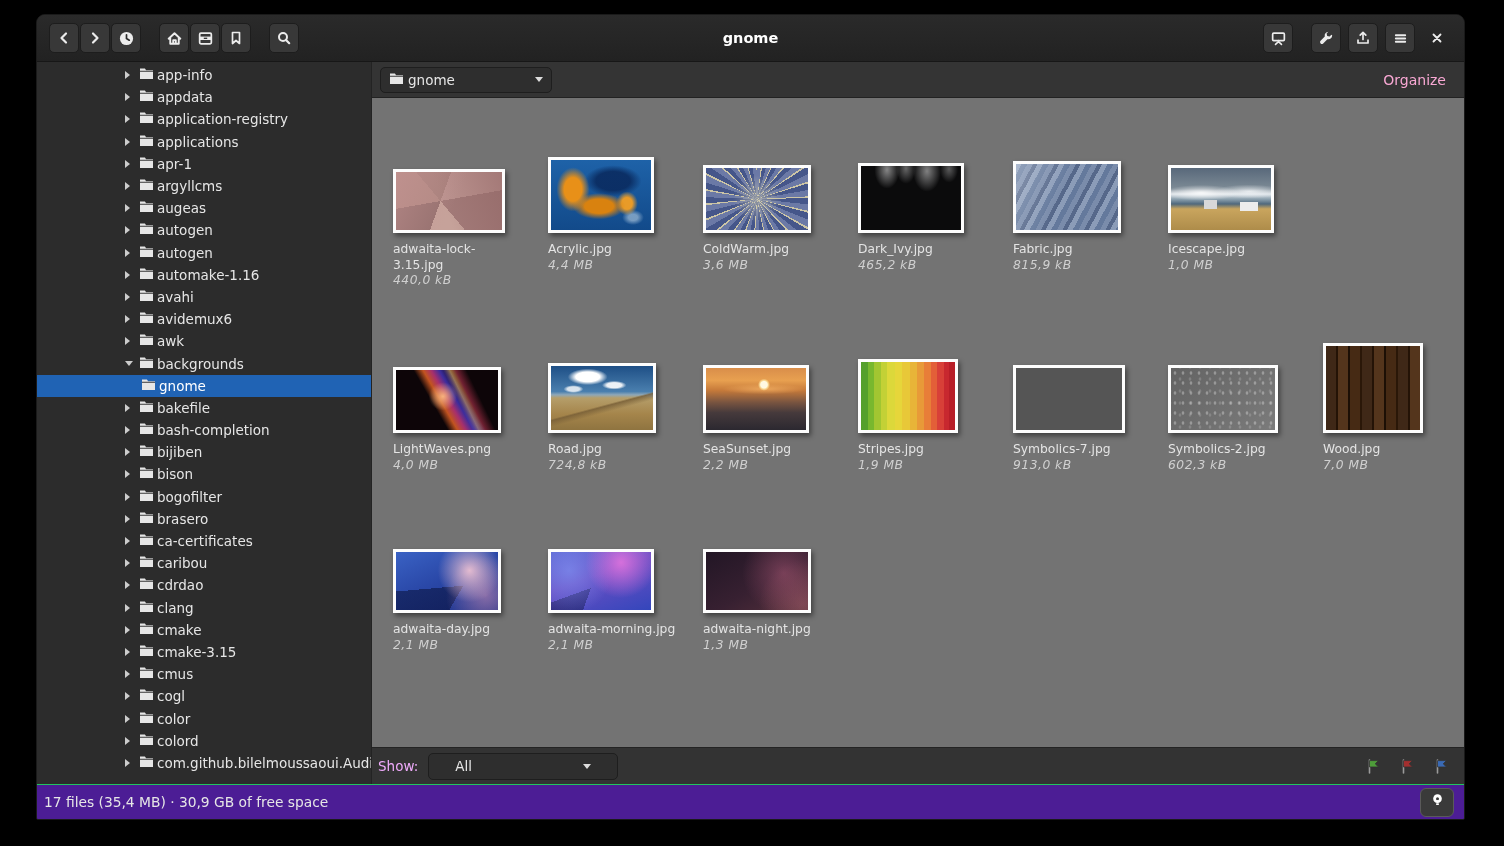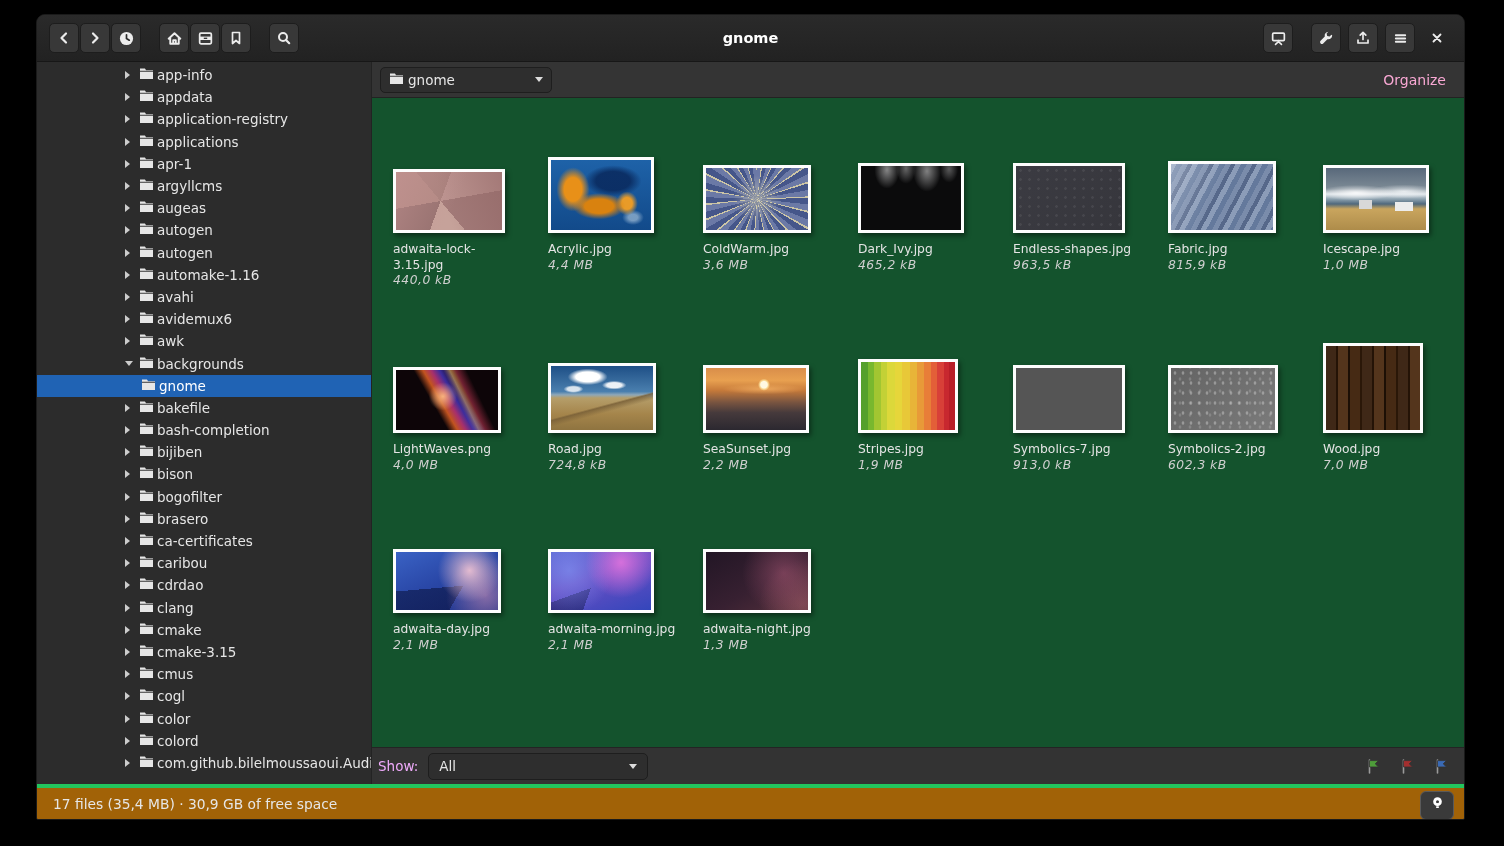--- a/index.html
+++ b/index.html
@@ -33,43 +33,43 @@
   .tree-row .foldicon{margin-right:3px;flex:0 0 auto;}
   .main{flex:1 1 auto;display:flex;flex-direction:column;min-width:0;}
   
   .pathbar{flex:0 0 36px;background:#343434;border-bottom:1px solid #222;display:flex;align-items:center;padding:0 12px 0 8px;}
   .loc-dd{width:172px;height:26px;background:#2e2e2e;border:1px solid #1e1e1e;border-radius:5px;
     display:flex;align-items:center;padding:0 8px;color:#e6e6e6;font-size:13.5px;}
   .loc-dd .foldicon{margin-right:4px;}
   .caret{margin-left:auto;border-top:5px solid #ddd;border-left:4.5px solid transparent;border-right:4.5px solid transparent;}
   .organize{margin-left:auto;color:#f9a8d4;font-size:14px;padding:4px 6px;border-radius:4px;}
   
-  .grid{flex:1 1 auto;background:#14532d;overflow:hidden;padding-left:11px;}
+  .grid{flex:1 1 auto;background:#737373;overflow:hidden;padding-left:11px;}
   .frow{display:flex;}
   .frow[data-row="0"]{height:198px;}
   .frow[data-row="1"]{height:196px;}
   .fcell{width:155px;flex:0 0 155px;}
   .thumbwrap{display:flex;align-items:flex-end;padding-left:10px;}
   .frow[data-row="0"] .thumbwrap{height:135px;}
   .frow[data-row="1"] .thumbwrap{height:137px;}
   .frow[data-row="2"] .thumbwrap{height:121px;}
   .thumb{border:3px solid #fdfdfd;box-shadow:2px 3px 5px rgba(0,0,0,.45);background:#555;}
   .caption{padding-left:10px;margin-top:9px;width:140px;}
   .fname{color:#e4e4e4;font-size:12.3px;line-height:15.5px;width:128px;overflow-wrap:break-word;}
   .fsize{color:#d0d0d0;font-size:12.3px;line-height:15.5px;font-style:italic;letter-spacing:.5px;}
   
   .filterbar{flex:0 0 37px;background:#333;border-top:1px solid #242424;display:flex;align-items:center;padding:0 14px 0 6px;}
   .show-label{color:#f0abfc;font-size:13.5px;margin-right:10px;}
-  .show-dd{width:220px;height:27px;background:#2e2e2e;border:1px solid #1e1e1e;border-radius:5px;
-    display:flex;align-items:center;padding:0 10px;color:#e6e6e6;font-size:13.5px;}
+  .show-dd{width:190px;height:27px;background:#2e2e2e;border:1px solid #1e1e1e;border-radius:5px;
+    display:flex;align-items:center;padding:0 26px;color:#e6e6e6;font-size:13.5px;}
   .flags{margin-left:auto;display:flex;gap:17px;}
   .flagbtn{width:17px;height:18px;display:flex;align-items:center;justify-content:center;}
   
-  .statusbar{flex:0 0 35px;background:#a16207;border-top:4px solid #22c55e;display:flex;align-items:center;
-    padding:0 16px;position:relative;}
+  .statusbar{flex:0 0 35px;background:#4c1d95;border-top:1px solid #22c55e;display:flex;align-items:center;
+    padding:0 7px;position:relative;}
   .status-text{color:#e6e6e6;font-size:13.8px;}
   .bulb-btn{position:absolute;right:10px;top:3px;width:34px;height:29px;background:#3a3a3a;border:1px solid #5a5a5a;
     border-radius:6px;display:flex;align-items:center;justify-content:center;}
 </style>
 </head>
 <body>
 
 <div class="window">
 
   <div class="titlebar">
@@ -522,29 +522,20 @@
             <div class="fcell">
               <div class="thumbwrap">
                 <div class="thumb" style="width: 106px; height: 70px; background: radial-gradient(18% 42% at 26% 6%, rgba(215, 215, 215, 0.6), rgba(0, 0, 0, 0) 70%), radial-gradient(14% 34% at 45% 4%, rgba(190, 190, 190, 0.5), rgba(0, 0, 0, 0) 70%), radial-gradient(20% 46% at 66% 8%, rgba(225, 225, 225, 0.55), rgba(0, 0, 0, 0) 70%), radial-gradient(13% 30% at 88% 5%, rgba(185, 185, 185, 0.45), rgba(0, 0, 0, 0) 70%), rgb(11, 11, 12);"></div>
               </div>
               <div class="caption">
                 <div class="fname">Dark_Ivy.jpg</div>
                 <div class="fsize">465,2 kB</div>
               </div>
             </div>
 
-            <div class="fcell">
-              <div class="thumbwrap">
-                <div class="thumb" style="width: 112px; height: 70px; background: radial-gradient(rgba(255, 255, 255, 0.07) 1px, rgba(0, 0, 0, 0) 1.6px) 0px 0px / 9px 9px, linear-gradient(135deg, rgb(59, 59, 66), rgb(54, 54, 60));"></div>
-              </div>
-              <div class="caption">
-                <div class="fname">Endless-shapes.jpg</div>
-                <div class="fsize">963,5 kB</div>
-              </div>
-            </div>
 
             <div class="fcell">
               <div class="thumbwrap">
                 <div class="thumb" style="width: 108px; height: 72px; background: linear-gradient(115deg, rgba(235, 240, 248, 0.35), rgba(0, 0, 0, 0) 45%), repeating-linear-gradient(118deg, rgb(139, 156, 184) 0px, rgb(139, 156, 184) 5px, rgb(100, 121, 156) 5px, rgb(100, 121, 156) 10px, rgb(122, 140, 171) 10px, rgb(122, 140, 171) 15px, rgb(86, 104, 138) 15px, rgb(86, 104, 138) 19px);"></div>
               </div>
               <div class="caption">
                 <div class="fname">Fabric.jpg</div>
                 <div class="fsize">815,9 kB</div>
               </div>
             </div>

